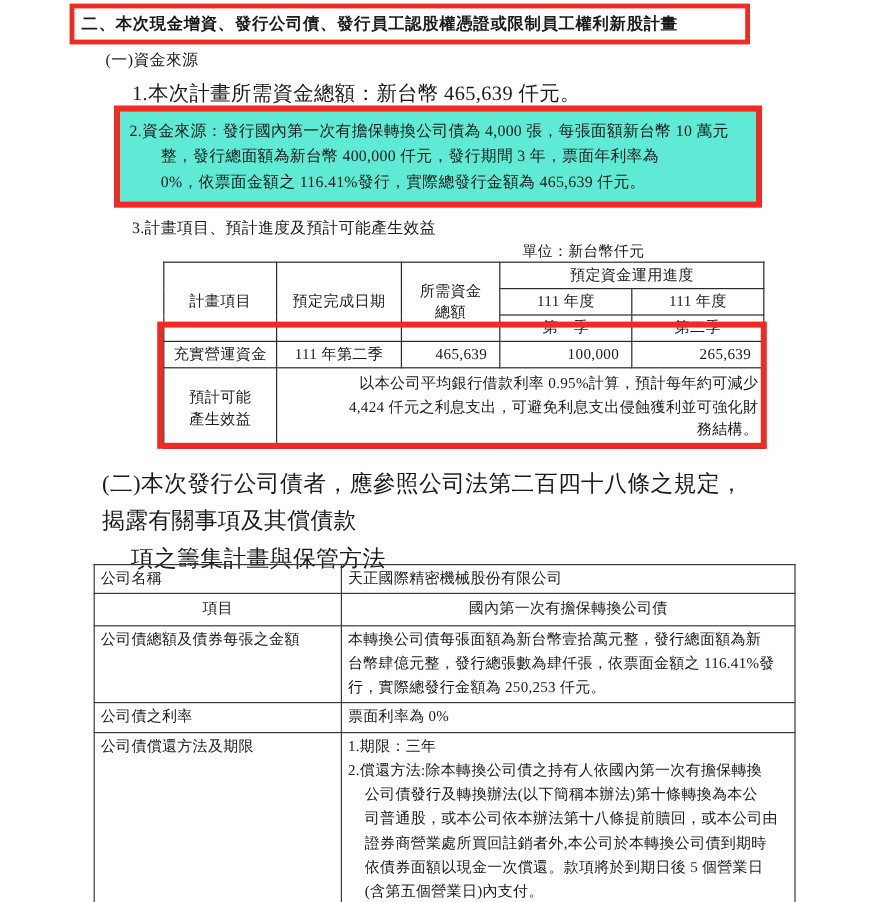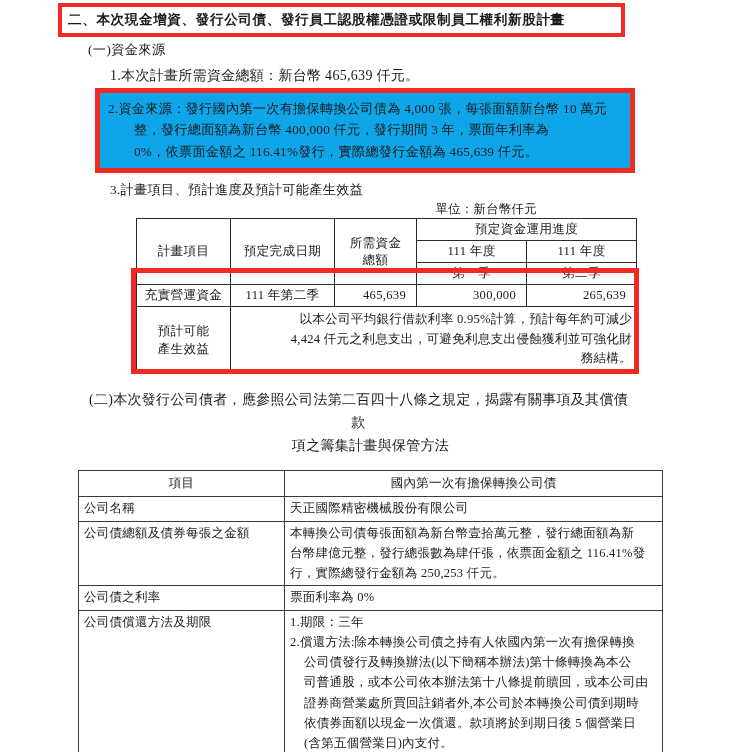--- a/index.html
+++ b/index.html
@@ -51,33 +51,33 @@
     left: 88px;
     top: 40px;
     font-size: 13.2px;
     letter-spacing: 0.4px;
   }
 
   .item1 {
     position: absolute;
     left: 110px;
     top: 65px;
-    font-size: 14px;
+    font-size: 17px;
     letter-spacing: 0.3px;
     white-space: nowrap;
   }
 
   
   .item2-box {
     position: absolute;
     left: 95px;
     top: 88px;
     width: 540px;
     border: 5px solid #ef2b24;
-    background: #0ea5e9;
+    background: #5eead4;
     box-sizing: border-box;
     padding: 5px 6px 6px 8px;
   }
   .item2-box .ln {
     font-size: 13.2px;
     line-height: 1.62;
     letter-spacing: 0.25px;
     white-space: nowrap;
   }
   .item2-box .ln.indent { padding-left: 26px; }
@@ -145,24 +145,23 @@
     border: 5px solid #ef2b24;
     box-sizing: border-box;
     pointer-events: none;
   }
 
   
   .sec-b {
     position: absolute;
     left: 85px;
     top: 388px;
-    font-size: 14px;
+    font-size: 19px;
     letter-spacing: 0.3px;
     line-height: 1.65;
-    text-align: center;
   }
   .sec-b .l2 { padding-left: 24px; }
 
   .sec-b-item1 {
     position: absolute;
     left: 110px;
     top: 448px;
     font-size: 13.2px;
     letter-spacing: 0.3px;
     white-space: nowrap;
@@ -246,21 +245,21 @@
           <th>111 年度</th>
         </tr>
         <tr>
           <th>第一季</th>
           <th>第二季</th>
         </tr>
         <tr>
           <td>充實營運資金</td>
           <td>111 年第二季</td>
           <td class="amount">465,639</td>
-          <td class="amount">300,000</td>
+          <td class="amount">100,000</td>
           <td class="amount">265,639</td>
         </tr>
         <tr>
           <td class="benefit-label">
             <span>預計可能</span><br>
             <span>產生效益</span>
           </td>
           <td class="benefit-text" colspan="4">
             <div class="bl">以本公司平均銀行借款利率 0.95%計算，預計每年約可減少</div>
             <div class="bl">4,424 仟元之利息支出，可避免利息支出侵蝕獲利並可強化財</div>
@@ -278,29 +277,29 @@
   </div>
 
   <div class="bond-wrap">
     <table class="bond">
       <colgroup>
         <col style="width:206px">
         <col style="width:378px">
       </colgroup>
       <tbody>
         <tr>
-          <th class="head-item">項目</th>
-          <th class="head-bond">國內第一次有擔保轉換公司債</th>
-        </tr>
-
-        <tr>
           <td class="lbl">公司名稱</td>
           <td class="val">
             <span class="bl">天正國際精密機械股份有限公司</span>
           </td>
+        </tr>
+
+        <tr>
+          <th class="head-item">項目</th>
+          <th class="head-bond">國內第一次有擔保轉換公司債</th>
         </tr>
 
         <tr>
           <td class="lbl">公司債總額及債券每張之金額</td>
           <td class="val">
             <span class="bl">本轉換公司債每張面額為新台幣壹拾萬元整，發行總面額為新</span>
             <span class="bl">台幣肆億元整，發行總張數為肆仟張，依票面金額之 116.41%發</span>
             <span class="bl">行，實際總發行金額為 250,253 仟元。</span>
           </td>
         </tr>

